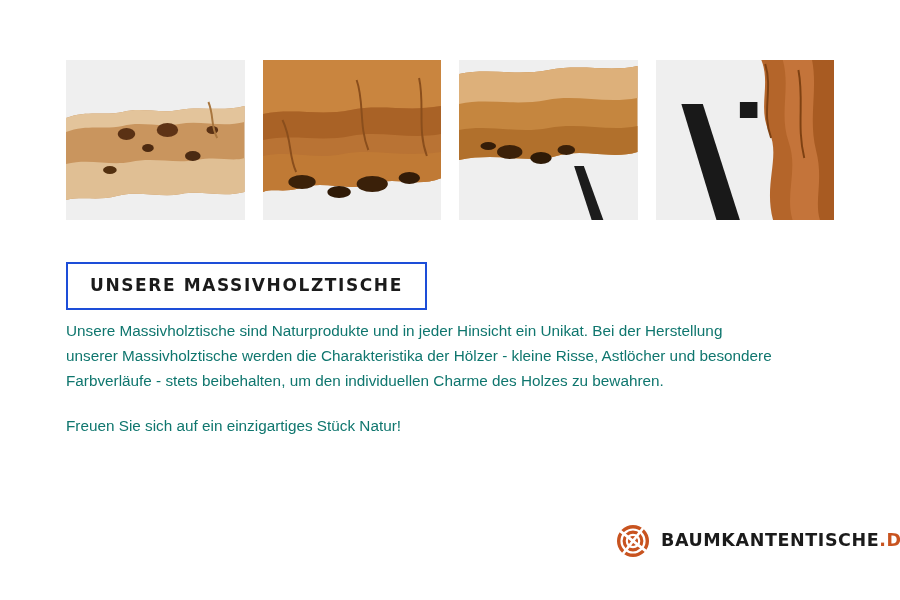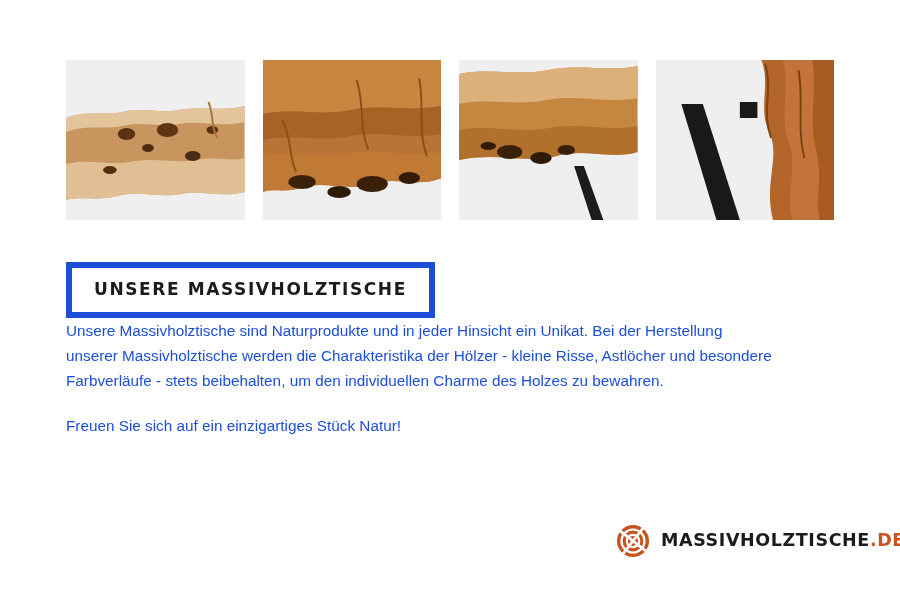--- a/index.html
+++ b/index.html
@@ -41,21 +41,21 @@
     display: block;
     width: 100%;
     height: 100%;
   }
 
   
   .headline-box {
     position: absolute;
     left: 66px;
     top: 262px;
-    border: 6px solid #1d4ed8;
+    border: 2px solid #1d4ed8;
     padding: 13px 22px 14px 22px;
     display: inline-block;
   }
   .headline-box .headline-text {
     font-family: "DejaVu Sans", sans-serif;
     font-size: 17px;
     font-weight: bold;
     letter-spacing: 1.6px;
     color: #1b1b1b;
     white-space: nowrap;
@@ -67,21 +67,21 @@
     position: absolute;
     left: 66px;
     top: 318px;
     width: 706px;
   }
   .copy p {
     margin: 0 0 20px 0;
     font-family: "Liberation Sans", sans-serif;
     font-size: 15.3px;
     line-height: 25px;
-    color: #1d4ed8;
+    color: #0f766e;
   }
   .copy p:last-child {
     margin-bottom: 12px;
   }
 
   
   .logo {
     position: absolute;
     left: 616px;
     top: 524px;
@@ -189,16 +189,16 @@
     <span class="logo-mark">
       <svg viewBox="0 0 34 34" width="34" height="34">
         <circle cx="17" cy="17" r="16" fill="#c8531f"></circle>
         <circle cx="17" cy="17" r="11.5" fill="none" stroke="#ffffff" stroke-width="2.2"></circle>
         <circle cx="17" cy="17" r="6.2" fill="none" stroke="#ffffff" stroke-width="2.2"></circle>
         <circle cx="17" cy="17" r="2" fill="#ffffff"></circle>
         <rect x="15.6" y="0.5" width="2.8" height="33" fill="#ffffff" transform="rotate(38 17 17)"></rect>
         <rect x="15.6" y="0.5" width="2.8" height="33" fill="#ffffff" transform="rotate(128 17 17)"></rect>
       </svg>
     </span>
-    <span class="logo-text"><span>MASSIVHOLZTISCHE</span><span class="tld">.DE</span></span>
+    <span class="logo-text"><span>BAUMKANTENTISCHE</span><span class="tld">.DE</span></span>
   </div>
 
 </div>
 
 </body></html>

